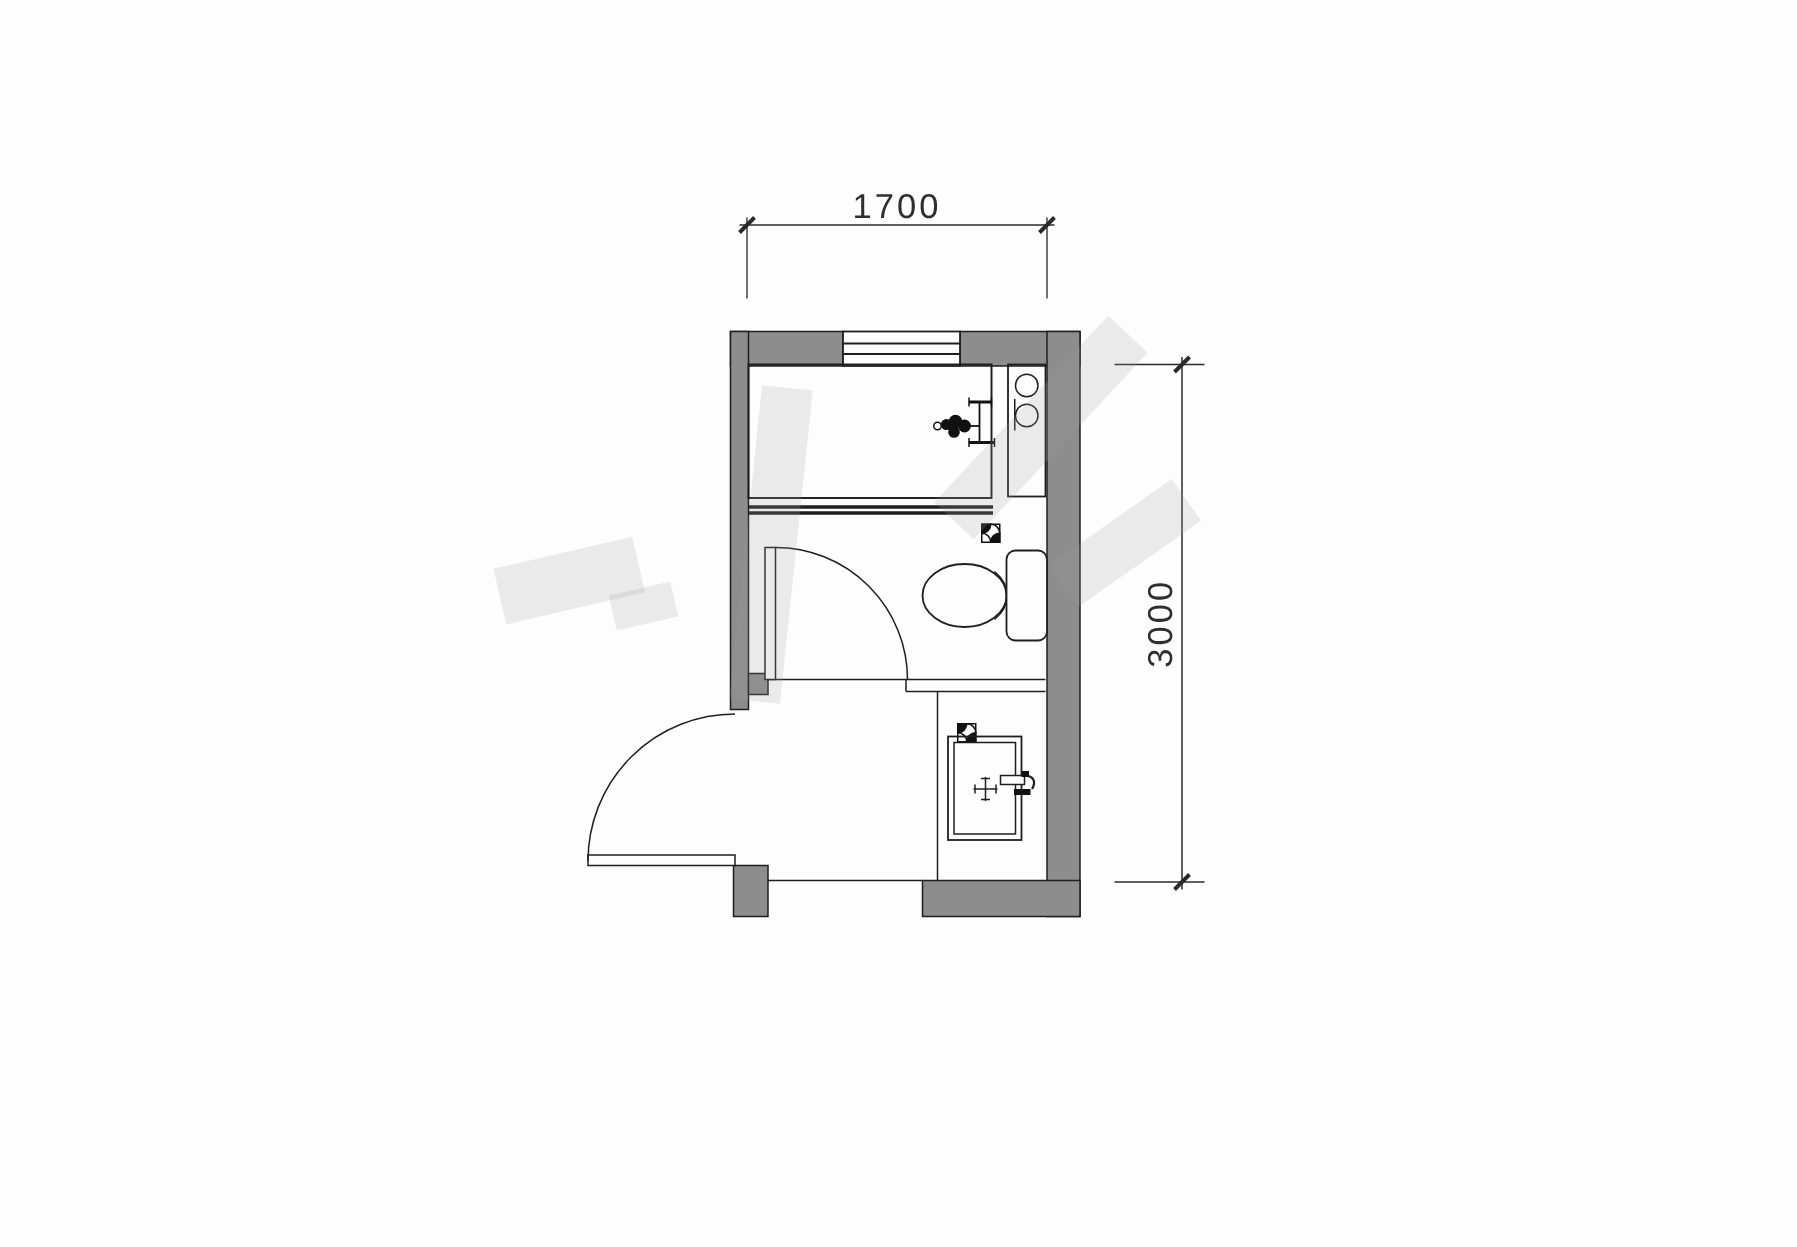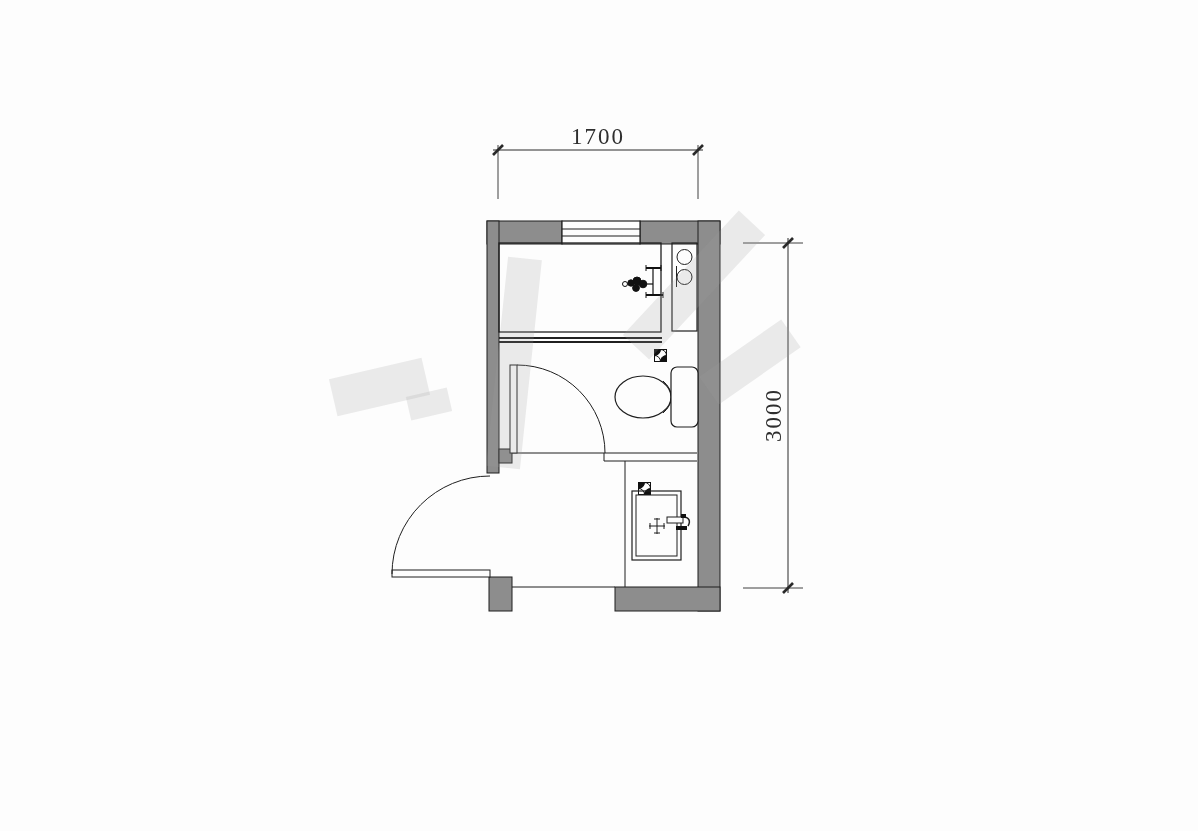--- a/index.html
+++ b/index.html
@@ -2,21 +2,21 @@
 <html><head>
 <meta charset="utf-8">
 <title>Floor Plan</title>
 <style>
   html,body{margin:0;padding:0;background:#ffffff;}
   .stage{
     position:relative;
     width:1198px;height:831px;
     background:#fdfdfd;
     overflow:hidden;
-    font-family:Liberation Serif, serif;
+    font-family:Liberation Sans, sans-serif;
   }
   .plan-svg{position:absolute;left:0;top:0;}
   .dim-label{
     position:absolute;
     color:#2e2e2e;
     font-size:23px;
     letter-spacing:2px;
     text-align:center;
     transform-origin:center center;
     white-space:nowrap;

